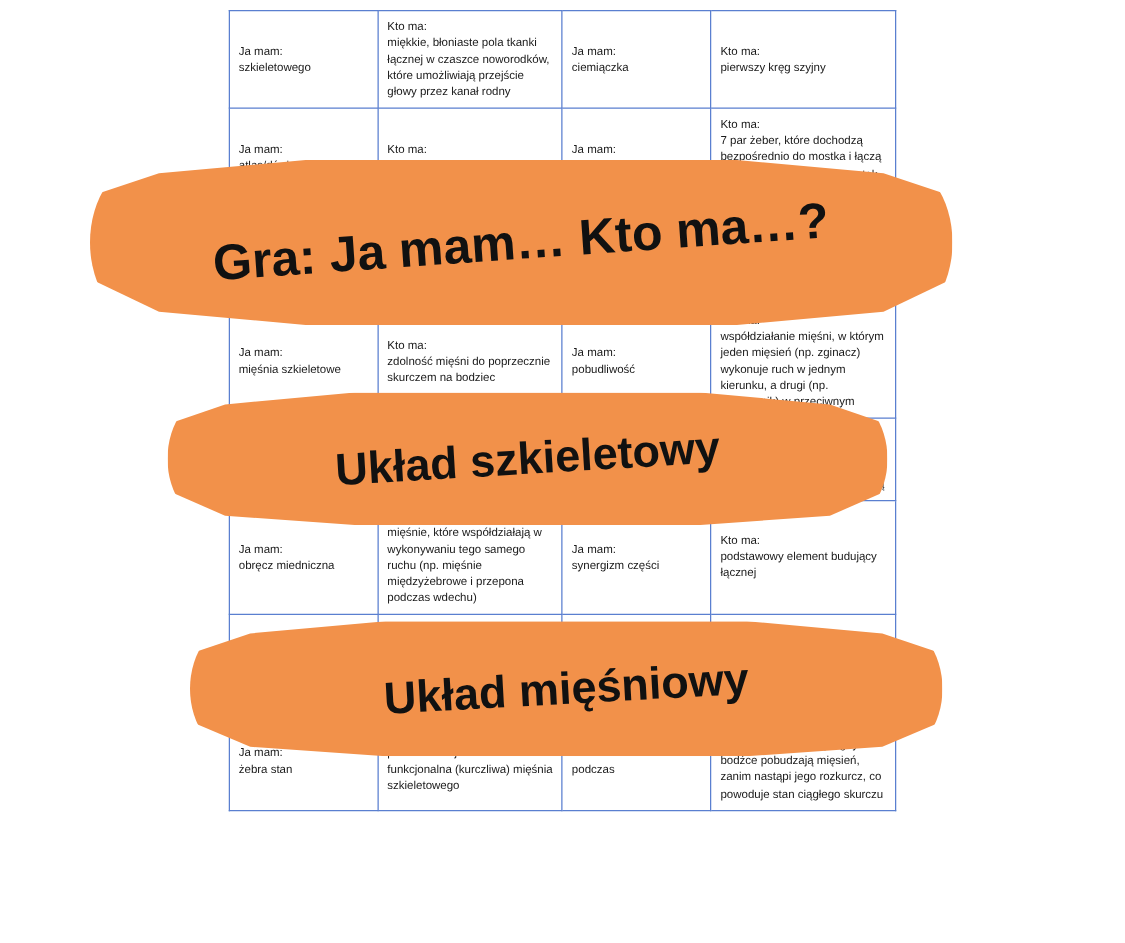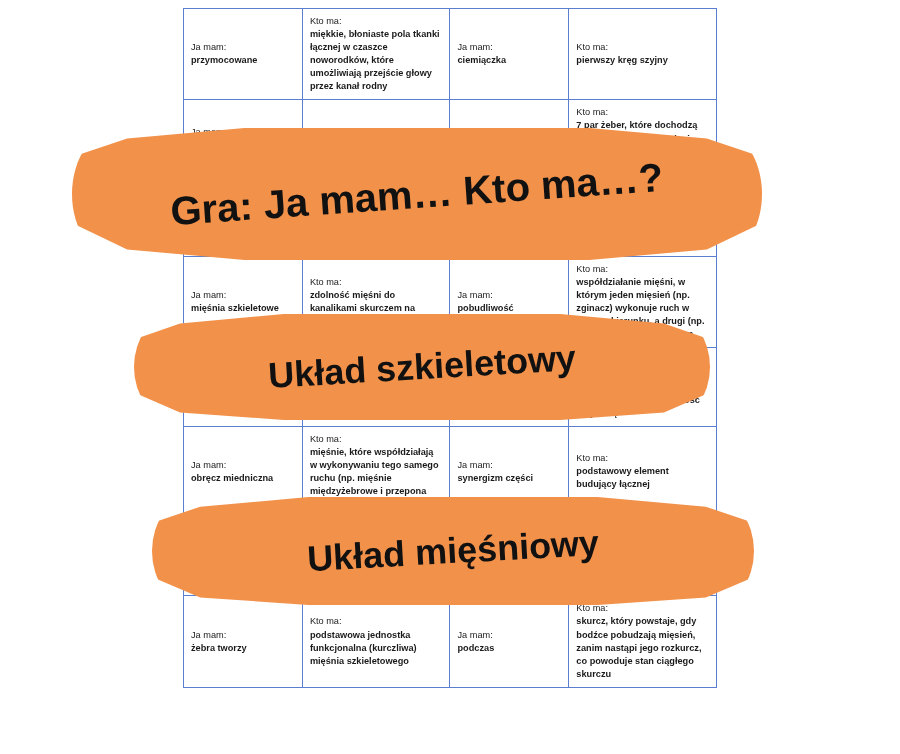--- a/index.html
+++ b/index.html
@@ -34,21 +34,20 @@
     color: #1a1a1a;
     padding: 6px 7px;
   }
   #card-grid td.col-have { width: 22%; }
   #card-grid td.col-who  { width: 28%; }
   .lbl {
     display: block;
   }
   .ans {
     display: block;
-    font-weight: bold;
   }
 
   
   .banner {
     position: absolute;
     background: #f2914a;
     display: flex;
     align-items: center;
     justify-content: center;
     color: #111111;
@@ -98,21 +97,21 @@
 </style>
 </head>
 <body>
 
 <table id="card-grid">
   <tbody>
 
     <tr>
       <td class="col-have">
         <span class="lbl">Ja mam:</span>
-        <span class="ans">przymocowane</span>
+        <span class="ans">szkieletowego</span>
       </td>
       <td class="col-who">
         <span class="lbl">Kto ma:</span>
         <span class="ans">miękkie, błoniaste pola tkanki łącznej w czaszce noworodków, które umożliwiają przejście głowy przez kanał rodny</span>
       </td>
       <td class="col-have">
         <span class="lbl">Ja mam:</span>
         <span class="ans">ciemiączka</span>
       </td>
       <td class="col-who">
@@ -159,21 +158,21 @@
       </td>
     </tr>
 
     <tr>
       <td class="col-have">
         <span class="lbl">Ja mam:</span>
         <span class="ans">mięśnia szkieletowe</span>
       </td>
       <td class="col-who">
         <span class="lbl">Kto ma:</span>
-        <span class="ans">zdolność mięśni do kanalikami skurczem na bodziec</span>
+        <span class="ans">zdolność mięśni do poprzecznie skurczem na bodziec</span>
       </td>
       <td class="col-have">
         <span class="lbl">Ja mam:</span>
         <span class="ans">pobudliwość</span>
       </td>
       <td class="col-who">
         <span class="lbl">Kto ma:</span>
         <span class="ans">współdziałanie mięśni, w którym jeden mięsień (np. zginacz) wykonuje ruch w jednym kierunku, a drugi (np. prostownik) w przeciwnym</span>
       </td>
     </tr>
@@ -231,21 +230,21 @@
       </td>
       <td class="col-who">
         <span class="lbl">Kto ma:</span>
         <span class="ans">2 pary żeber (XI–XII), które nie są połączone z mostkiem, lecz swobodnie kończą się w ścianach jamy brzusznej</span>
       </td>
     </tr>
 
     <tr>
       <td class="col-have">
         <span class="lbl">Ja mam:</span>
-        <span class="ans">żebra tworzy</span>
+        <span class="ans">żebra stan</span>
       </td>
       <td class="col-who">
         <span class="lbl">Kto ma:</span>
         <span class="ans">podstawowa jednostka funkcjonalna (kurczliwa) mięśnia szkieletowego</span>
       </td>
       <td class="col-have">
         <span class="lbl">Ja mam:</span>
         <span class="ans">podczas</span>
       </td>
       <td class="col-who">

